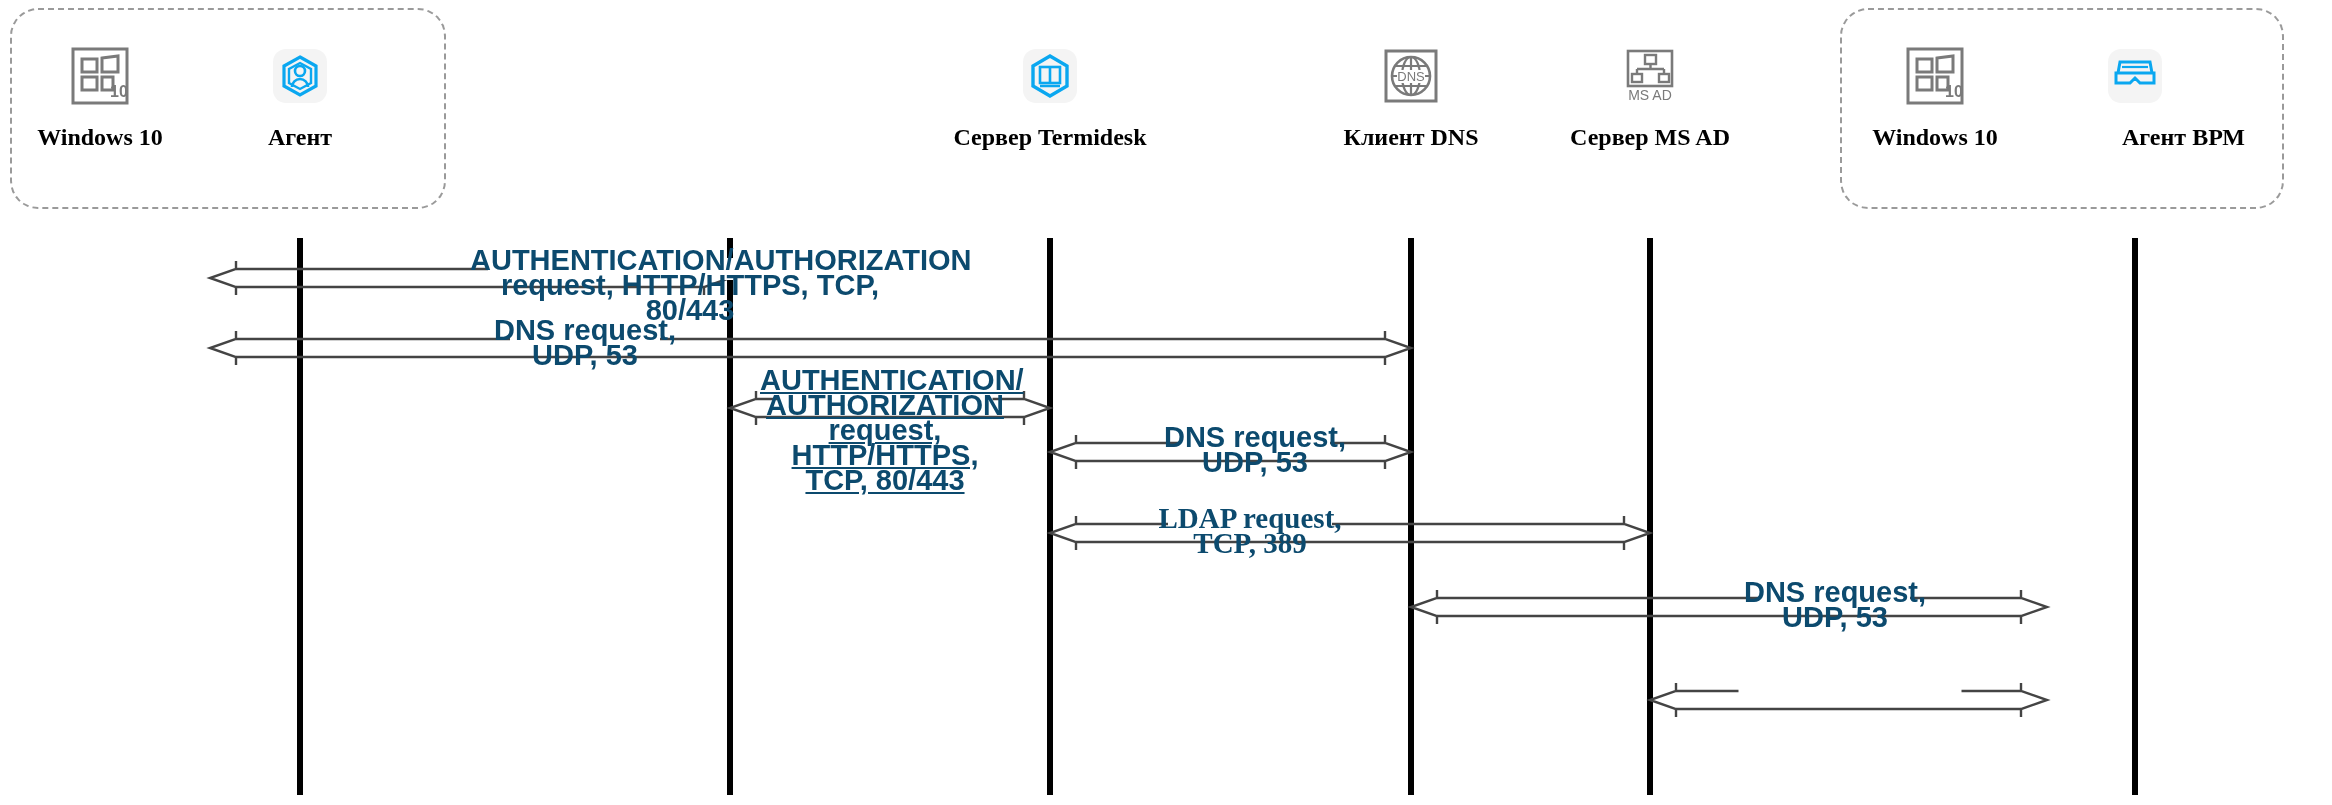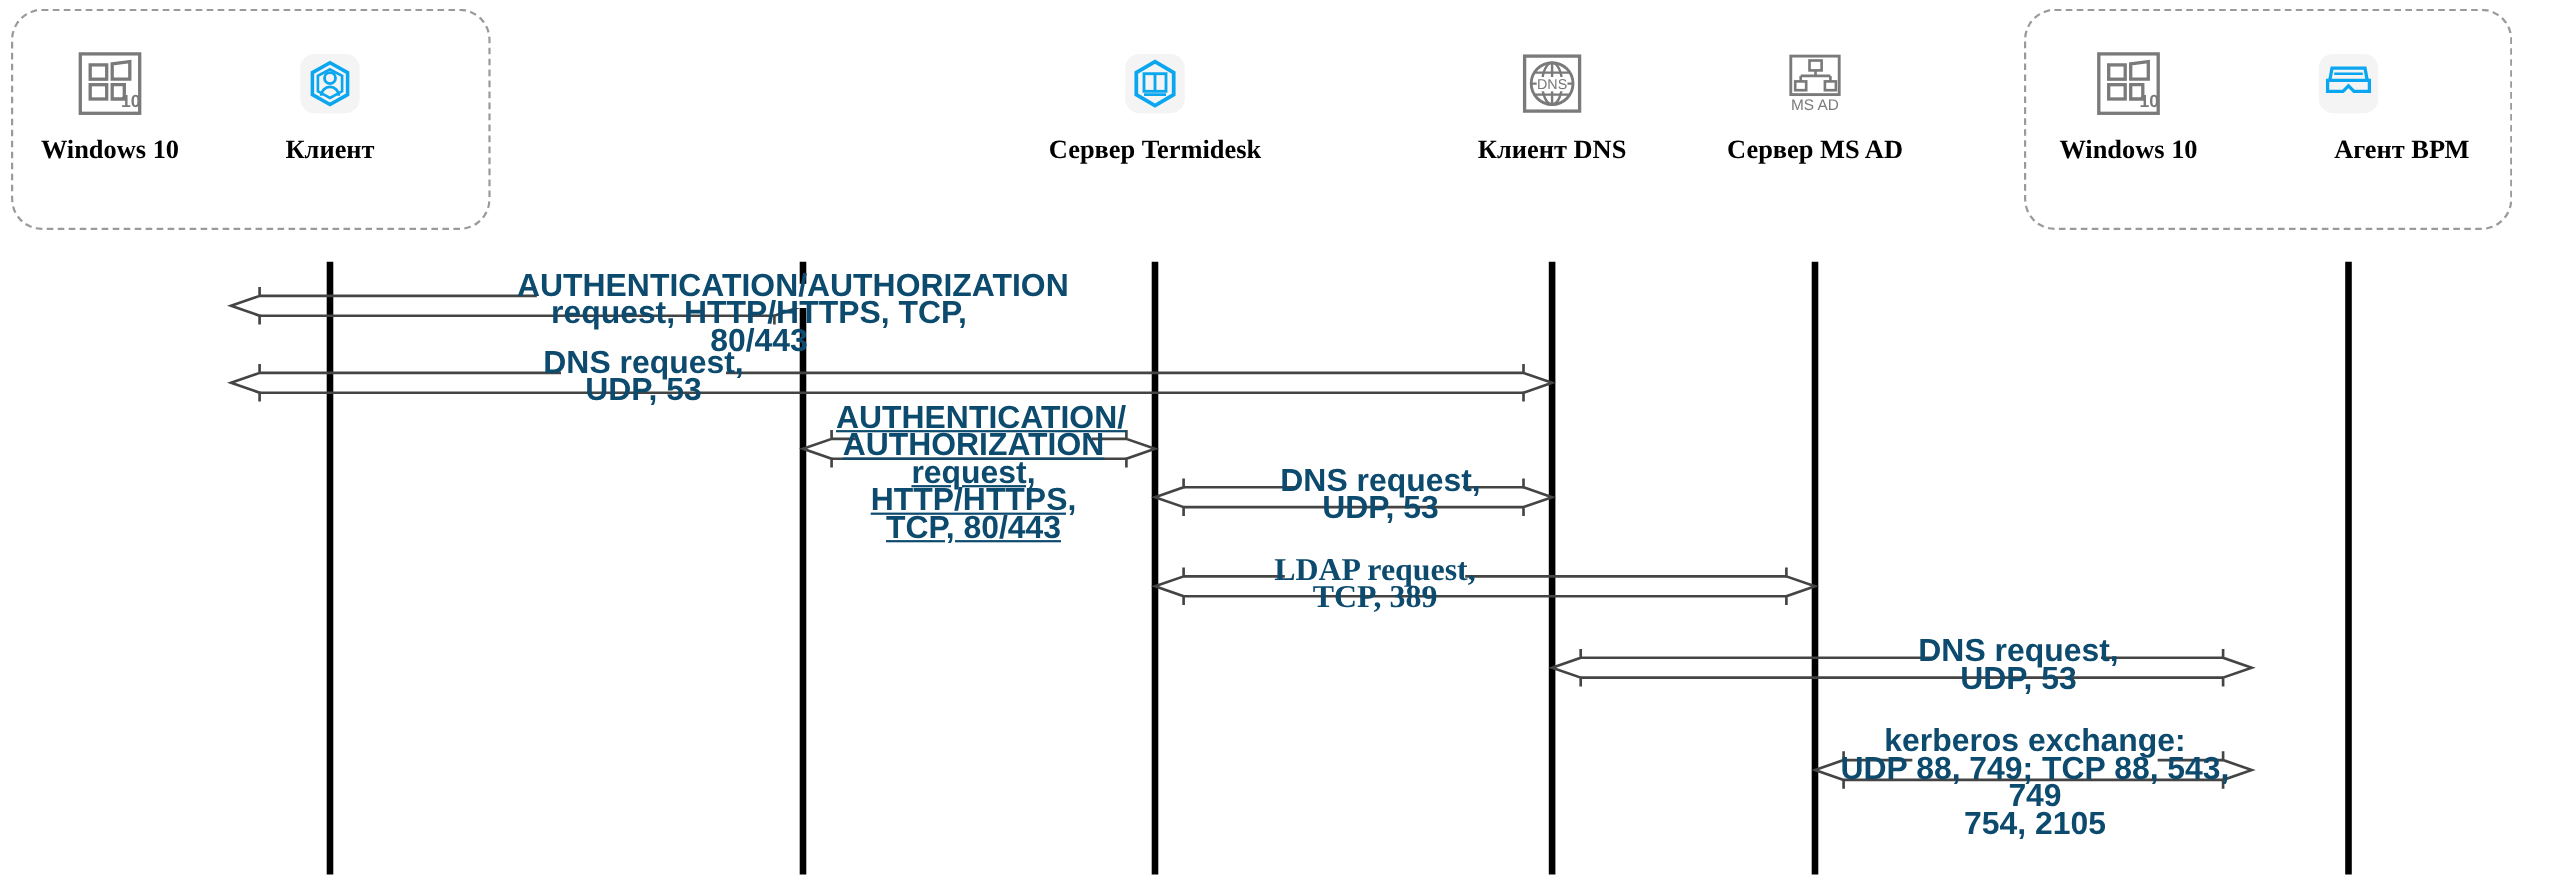--- a/index.html
+++ b/index.html
@@ -98,21 +98,21 @@
   <div class="node" id="p1" style="left: 190px; top: 38px; width: 220px;">
     <div class="icon">
       <svg width="62" height="62" viewBox="0 0 62 62">
         <rect x="4" y="4" width="54" height="54" rx="13" fill="#f4f4f4"></rect>
         <path d="M31 12 L47 21 L47 41 L31 50 L15 41 L15 21 Z" fill="none" stroke="#0aa7f0" stroke-width="3.2"></path>
         <path d="M31 18 L42 24 L42 38 L31 44 L20 38 L20 24 Z" fill="none" stroke="#0aa7f0" stroke-width="2.4"></path>
         <circle cx="31" cy="26" r="5" fill="none" stroke="#0aa7f0" stroke-width="2.6"></circle>
         <path d="M23 42 a8 8 0 0 1 16 0" fill="none" stroke="#0aa7f0" stroke-width="2.6"></path>
       </svg>
     </div>
-    <div class="lbl">Клиент</div>
+    <div class="lbl">Агент</div>
   </div>
 
 
   <div class="node" id="p3" style="left: 940px; top: 38px; width: 220px;">
     <div class="icon">
       <svg width="62" height="62" viewBox="0 0 62 62">
         <rect x="4" y="4" width="54" height="54" rx="13" fill="#f4f4f4"></rect>
         <path d="M31 11 L48 21 L48 41 L31 51 L14 41 L14 21 Z" fill="none" stroke="#0aa7f0" stroke-width="3.4"></path>
         <rect x="21" y="22" width="20" height="16" fill="none" stroke="#0aa7f0" stroke-width="2.6"></rect>
         <path d="M31 22 L31 38 M21 41 L41 41" stroke="#0aa7f0" stroke-width="2.6"></path>
@@ -182,16 +182,13 @@
     <div class="msg" style="left: 760px; top: 368px; width: 250px; background: transparent; z-index: 5; text-decoration: underline;">AUTHENTICATION/
 AUTHORIZATION
 request, HTTP/HTTPS,
 TCP, 80/443</div>
     <div class="msg" style="left: 1150px; top: 425px; width: 210px; background: transparent; z-index: 5;">DNS request,
 UDP, 53</div>
     <div class="msg" style="left: 1130px; top: 506px; width: 240px; background: transparent; z-index: 5; font-family: Liberation Serif, serif;">LDAP request,
 TCP, 389</div>
     <div class="msg" style="left: 1730px; top: 580px; width: 210px; background: transparent; z-index: 5;">DNS request,
 UDP, 53</div>
-    <div class="msg" style="left: 1650px; top: 662px; width: 400px; background: transparent; z-index: 5;">kerberos exchange:
-UDP 88, 749; TCP 88, 543, 749
-754, 2105</div>
   </div>
 
 </body></html>

